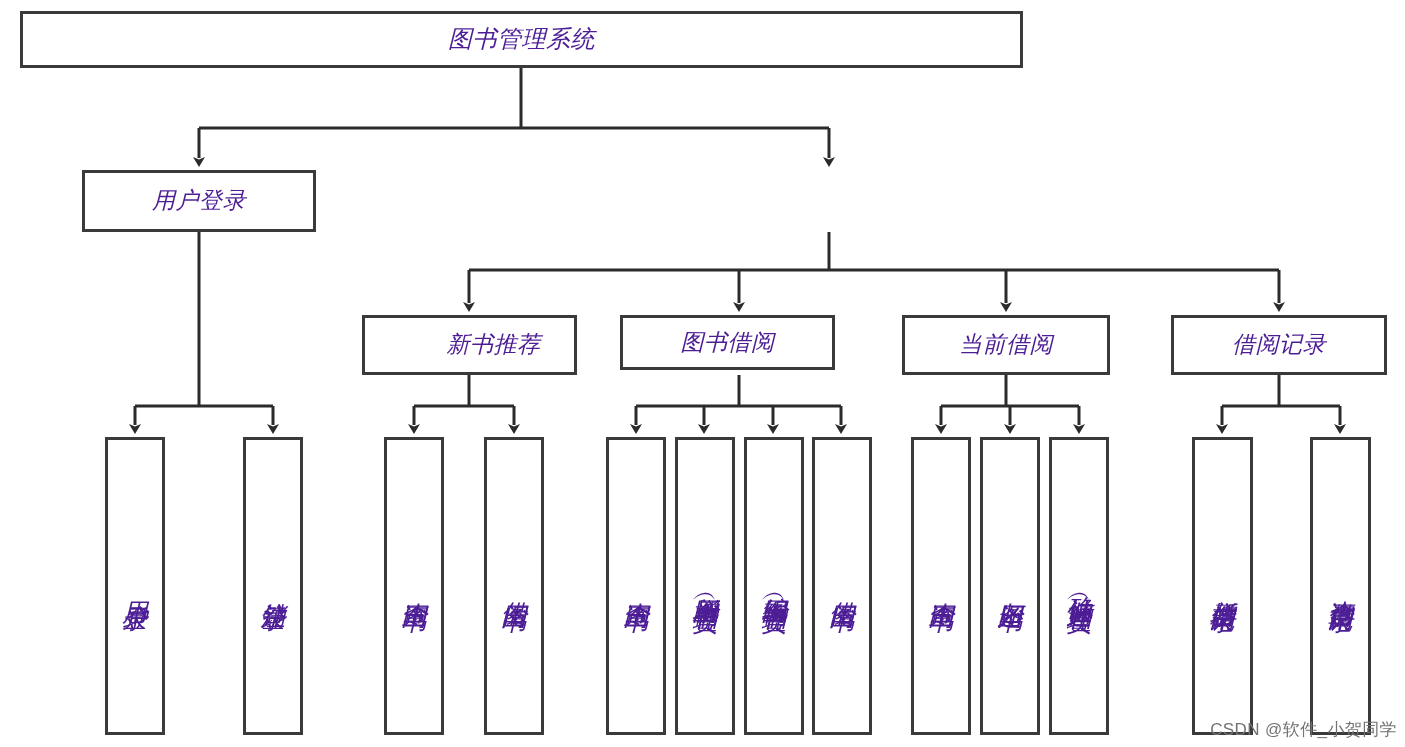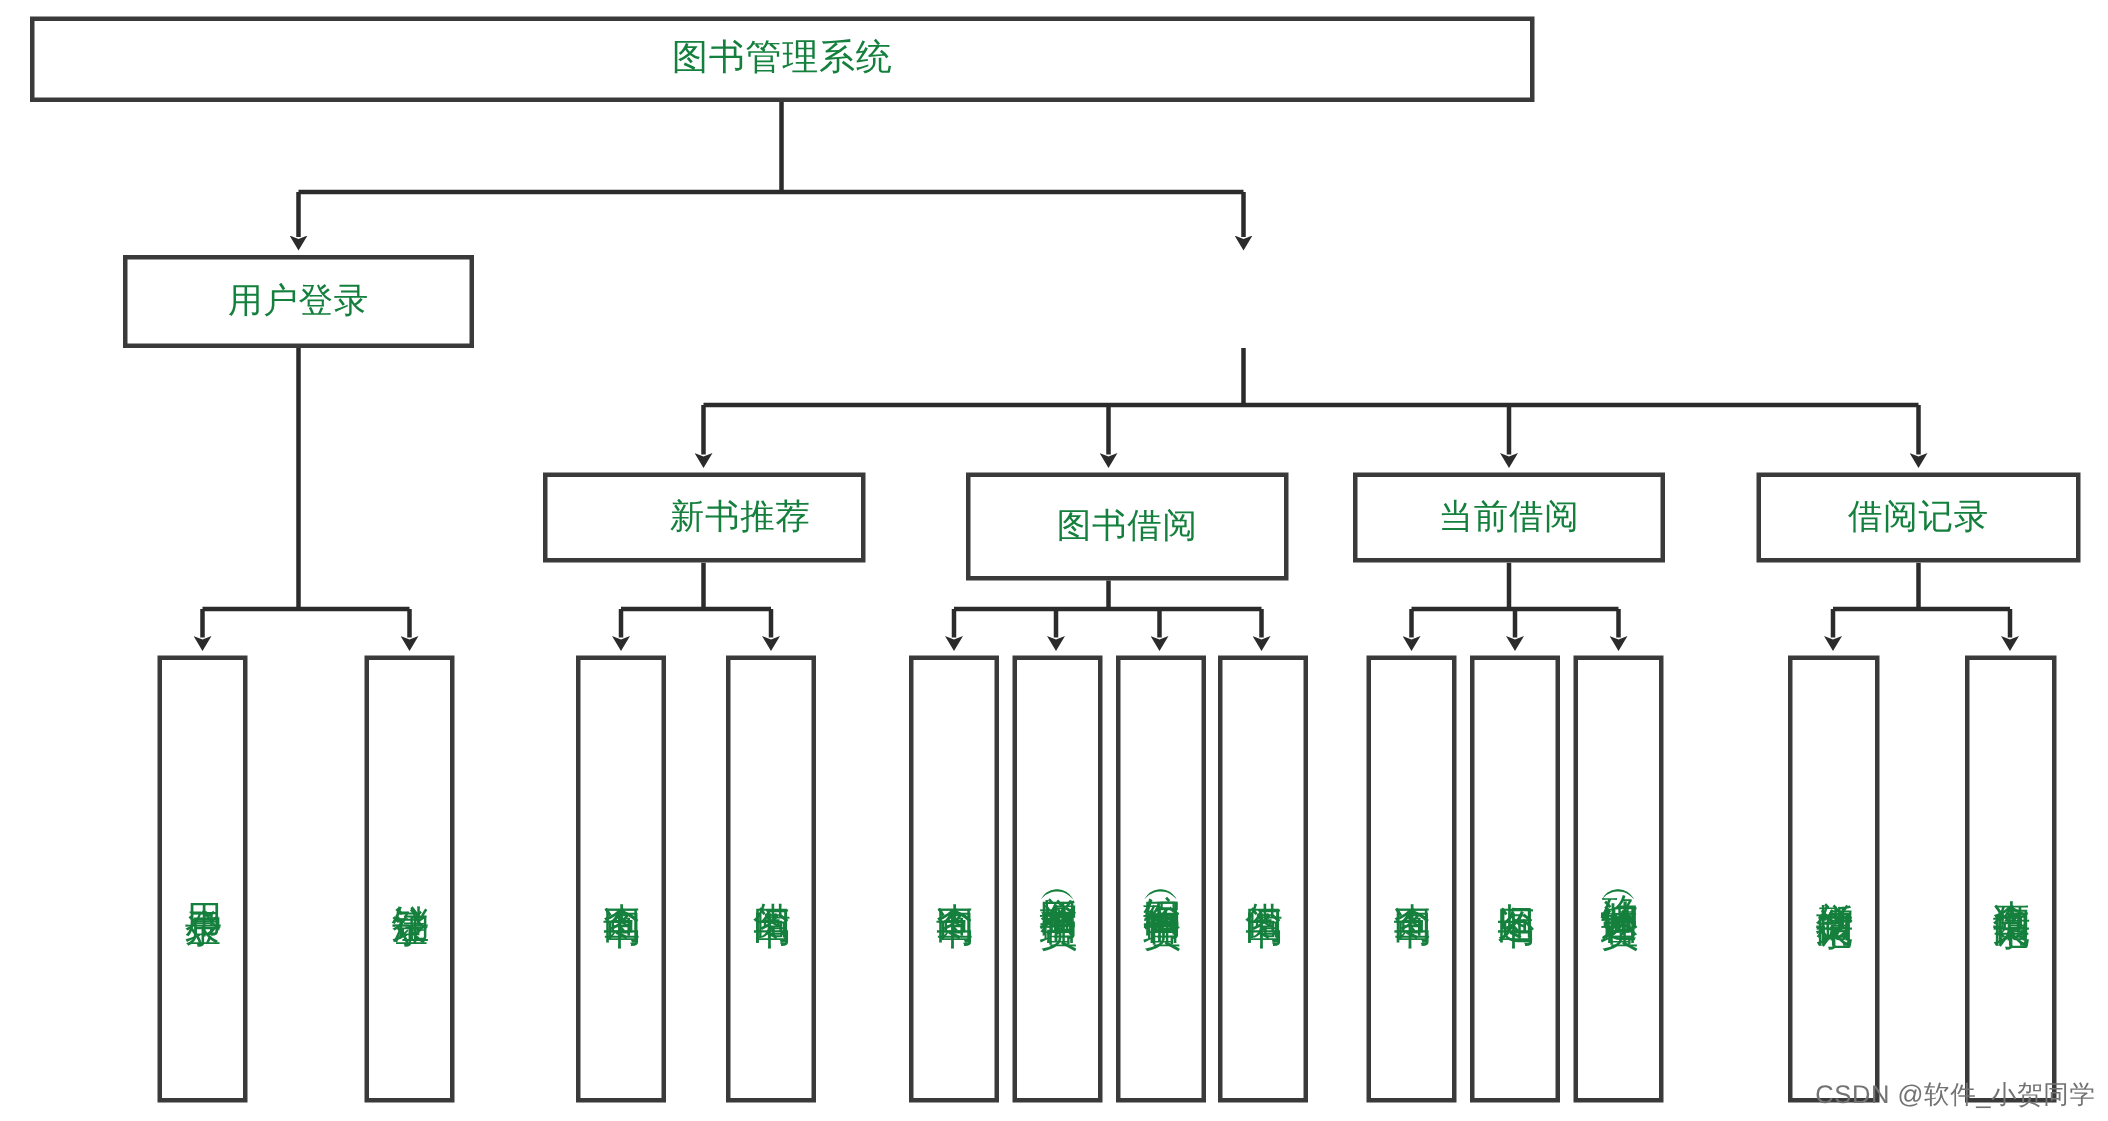--- a/index.html
+++ b/index.html
@@ -21,25 +21,26 @@
     top: 0;
     width: 1405px;
     height: 747px;
     pointer-events: none;
   }
   .node {
     position: absolute;
     box-sizing: border-box;
     border: 3px solid #3a3a3a;
     background: #ffffff;
-    color: #15803d;
+    color: #4c1d95;
     display: flex;
     align-items: center;
     justify-content: center;
     text-align: center;
+    font-style: italic;
   }
   .node .label {
     display: block;
     line-height: 1.18;
     letter-spacing: 0.5px;
   }
   .node.h .label {
     font-size: 23px;
   }
   .node.v {
@@ -123,21 +124,21 @@
     <span class="label">图书管理系统</span>
   </div>
 
   <div class="node h" style="left:82px; top:170px; width:234px; height:62px;">
     <span class="label">用户登录</span>
   </div>
 
   <div class="node h" style="left:362px; top:315px; width:215px; height:60px;padding-left:48px;">
     <span class="label">新书推荐</span>
   </div>
-  <div class="node h" style="left:644px; top:315px; width:215px; height:72px;">
+  <div class="node h" style="left:620px; top:315px; width:215px; height:55px;">
     <span class="label">图书借阅</span>
   </div>
   <div class="node h" style="left:1171px; top:315px; width:216px; height:60px;">
     <span class="label">借阅记录</span>
   </div>
   <div class="node h" style="left:902px; top:315px; width:208px; height:60px;">
     <span class="label">当前借阅</span>
   </div>
 
   <div class="node v" style="left:105px; top:437px; width:60px; height:298px;">

